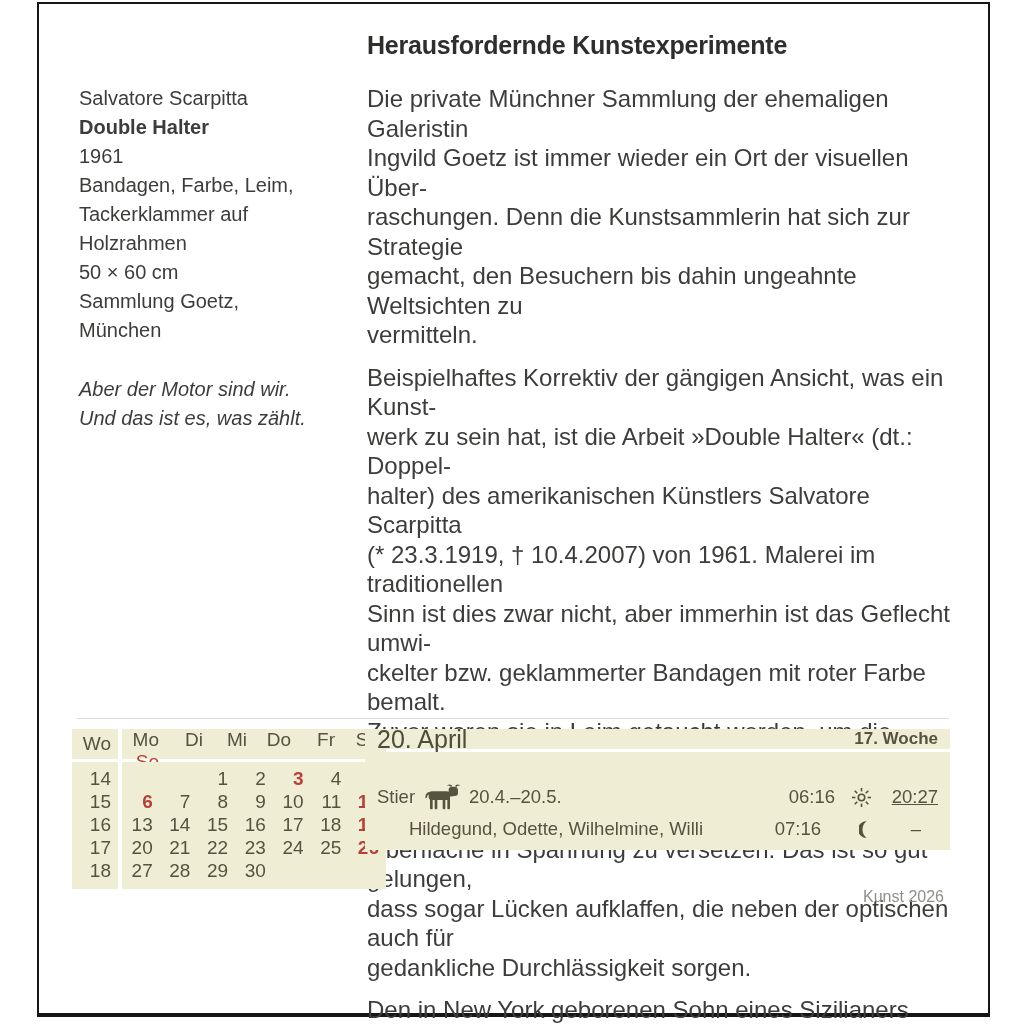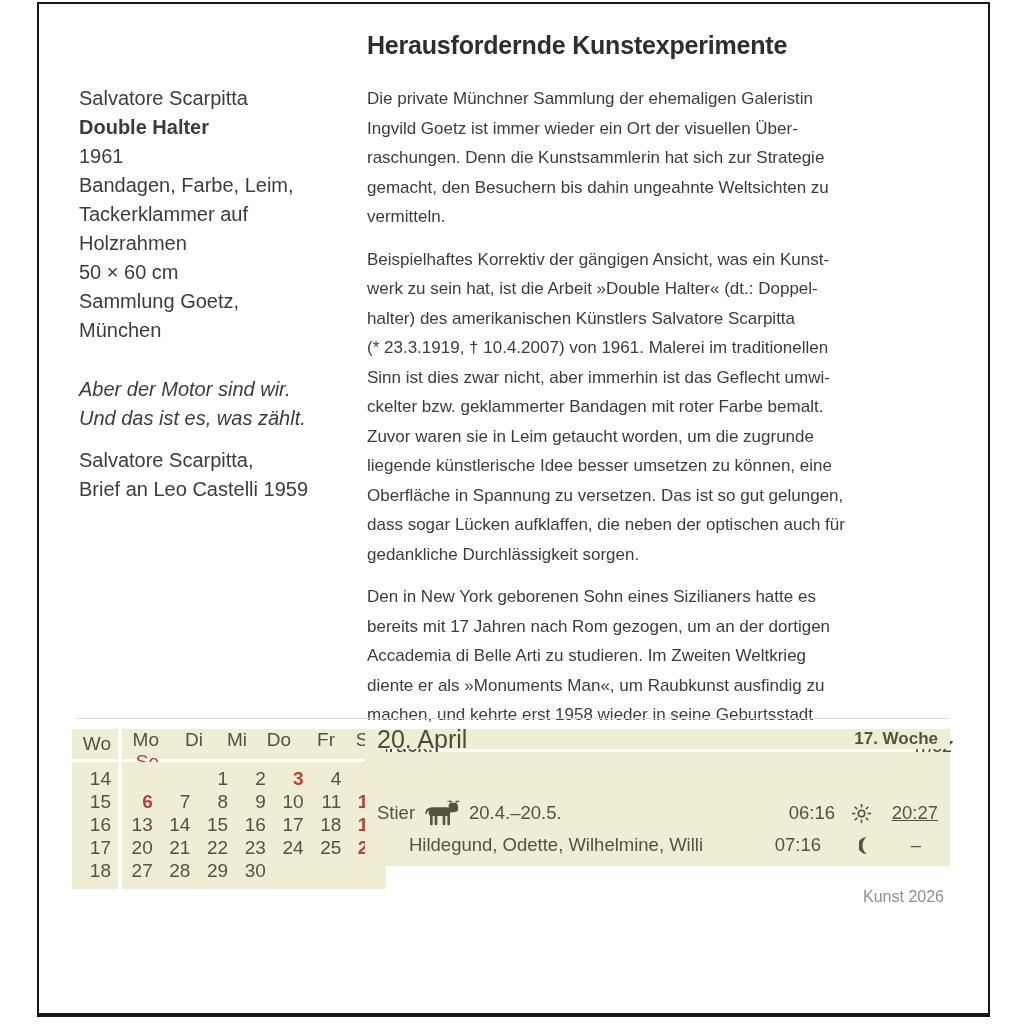--- a/index.html
+++ b/index.html
@@ -23,21 +23,21 @@
   .left-col{position:absolute;left:40px;top:80px;width:270px;
     font-size:20px;line-height:29px;color:var(--ink);}
   .lc-materials{}
   .lc-quote{margin-top:30px;}
   .lc-quote-src{margin-top:13px;}
 
   
   .article{position:absolute;left:328px;top:26px;width:586px;}
   .article h1{font-size:25px;line-height:30px;font-weight:bold;color:#2e2e2c;
     margin-bottom:24px;letter-spacing:-0.2px;}
-  .article p{font-size:17px;line-height:29.5px;margin-bottom:13px;}
+  .article p{font-size:24px;line-height:29.5px;margin-bottom:13px;}
   .last-row{display:flex;justify-content:space-between;align-items:baseline;
     font-size:20.5px;line-height:29.5px;}
   .sig{font-style:italic;color:#4a4a46;}
 
   
   .perforation{position:absolute;left:38px;top:714px;width:872px;
     border-top:1px solid #dcdcd6;}
 
   
   .mini-cal{position:absolute;left:33px;top:725px;width:314px;
@@ -56,21 +56,21 @@
   .mc-cell{text-align:right;padding-right:7px;}
   .red{color:var(--red);}
   .mc-grid .red{font-weight:bold;}
 
   
   .day-panel{position:absolute;left:326px;top:725px;width:585px;color:var(--cal-ink);}
   .dp-header{height:20px;background:var(--beige);display:flex;
     justify-content:space-between;align-items:center;padding:0 12px;}
   .dp-date{font-size:25px;color:#4d4c3b;}
   .dp-week{font-size:17px;font-weight:bold;}
-  .dp-body{margin-top:3px;background:var(--beige);height:114px;position:relative;}
+  .dp-body{margin-top:3px;background:var(--beige);height:98px;position:relative;}
   .dp-row{position:absolute;left:12px;right:12px;display:flex;
     justify-content:space-between;align-items:center;font-size:18.5px;}
   .dp-row-a{bottom:40px;}
   .dp-row-b{bottom:10px;margin-left:32px;}
   .dp-left{display:flex;align-items:center;gap:7px;}
   .dp-right{display:flex;align-items:center;gap:16px;}
   .dash-cell{display:inline-block;width:44px;text-align:center;}
   .sunset-cell{display:inline-block;width:50px;text-align:right;text-decoration:underline;}
   .moon-gap{display:inline-block;width:6px;}
   .icon-svg{display:inline-block;vertical-align:middle;}
@@ -90,22 +90,20 @@
         <div>1961</div>
       </div>
       <div class="pre lc-materials">Bandagen, Farbe, Leim,
 Tackerklammer auf
 Holzrahmen
 50 × 60 cm
 Sammlung Goetz,
 München</div>
       <div class="pre italic lc-quote">Aber der Motor sind wir.
 Und das ist es, was zählt.</div>
-      <div class="pre lc-quote-src">Salvatore Scarpitta,
-Brief an Leo Castelli 1959</div>
     </aside>
 
     <main class="article">
       <h1>Herausfordernde Kunstexperimente</h1>
       <p class="pre">Die private Münchner Sammlung der ehemaligen Galeristin
 Ingvild Goetz ist immer wieder ein Ort der visuellen Über-
 raschungen. Denn die Kunstsammlerin hat sich zur Strategie
 gemacht, den Besuchern bis dahin ungeahnte Weltsichten zu
 vermitteln.</p>
       <p class="pre">Beispielhaftes Korrektiv der gängigen Ansicht, was ein Kunst-

